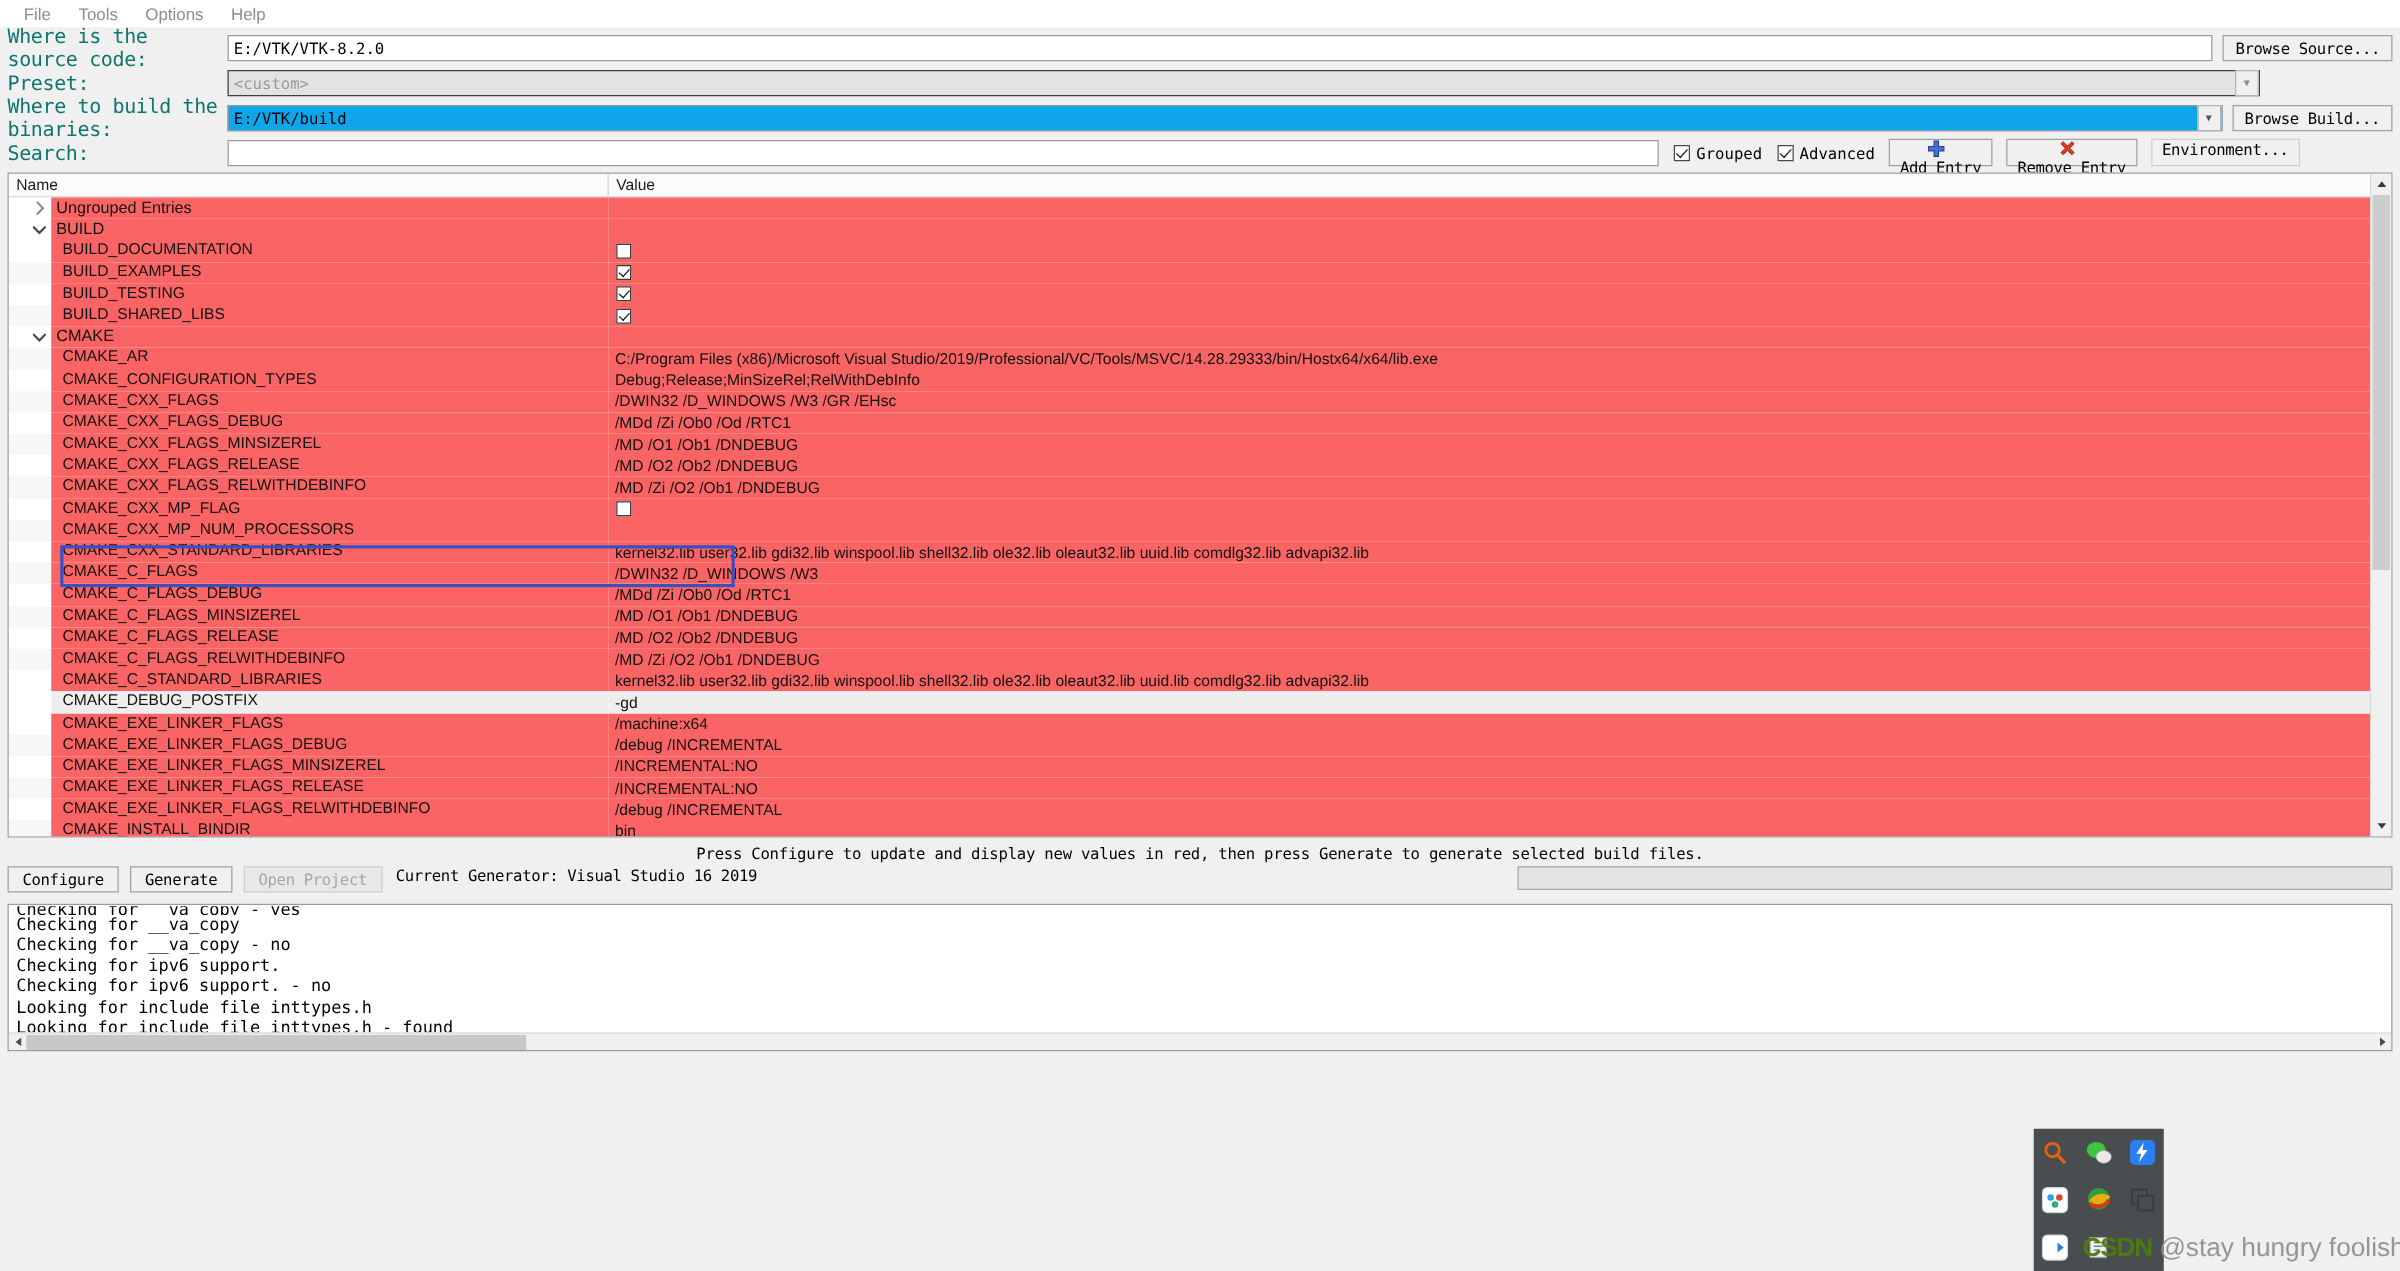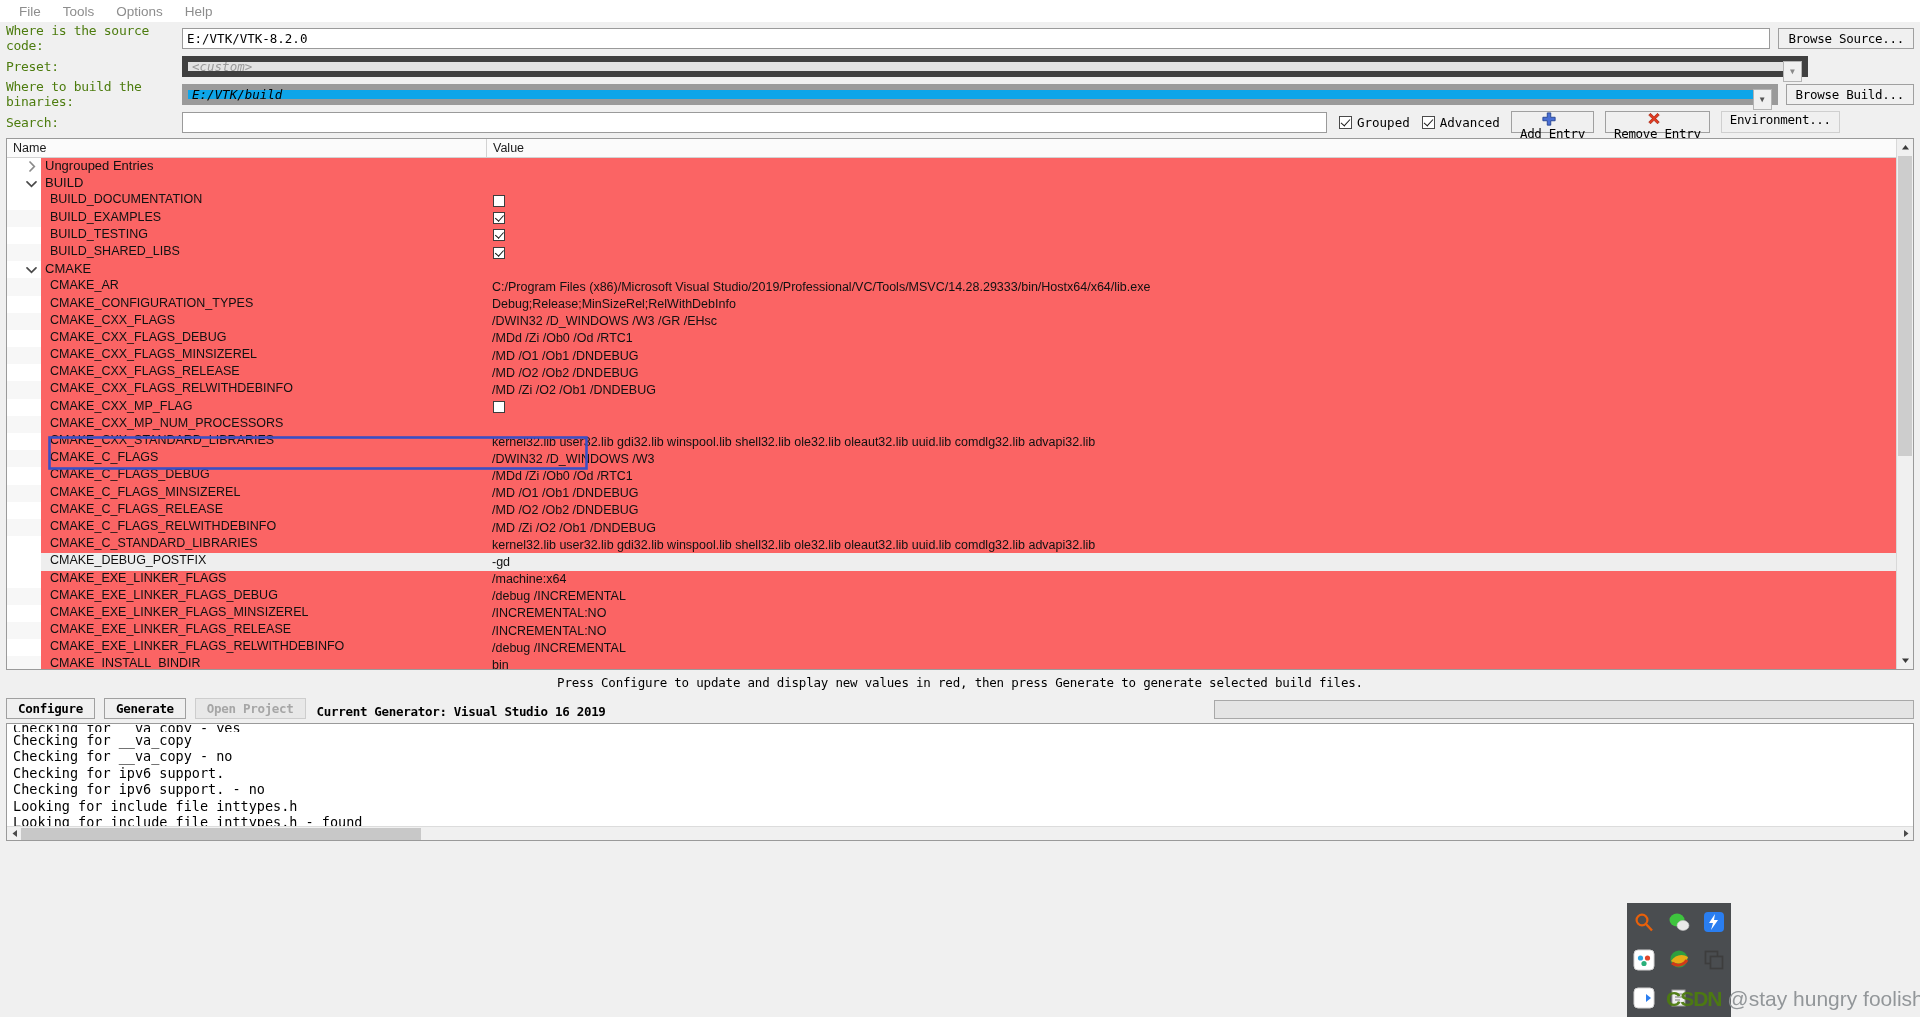--- a/index.html
+++ b/index.html
@@ -12,30 +12,30 @@
     overflow:hidden; position:relative;
   }
 
   
   #menubar { height:22px; background:#ffffff; display:flex; align-items:center; padding-left:8px; }
   #menubar .mi { font-family:"Liberation Sans", sans-serif; font-size:13.5px; color:#8d8d8d; padding:2px 11px; cursor:default; }
 
   
   #topform { padding:5px 6px 0 6px; background:#f0f0f0; }
   .frow { display:flex; align-items:center; height:22px; margin-bottom:6px; }
-  .flabel { font-family:"DejaVu Sans Mono", monospace; font-size:13px; width:176px; flex:none; color:#4d7c0f; letter-spacing:-0.3px;}
+  .flabel { font-family:"DejaVu Sans Mono", monospace; font-size:16px; width:176px; flex:none; color:#0f766e; letter-spacing:-0.3px;}
   .ftext {
     flex:1; height:21px; background:#fff; border:1px solid #9a9a9a;
     font-family:"DejaVu Sans Mono", monospace; font-size:12.5px;
     padding:0 4px; line-height:19px; color:#000; outline:none;
   }
   .fcombo {
-    flex:1; height:21px; background:#e3e3e3; border:6px solid #404040;
+    flex:1; height:21px; background:#e3e3e3; border:1px solid #404040;
     font-family:"DejaVu Sans Mono", monospace; font-size:12.5px;
-    padding:0 4px; line-height:19px; color:#9a9a9a; position:relative; display:flex; align-items:center;font-style:italic;
+    padding:0 4px; line-height:19px; color:#9a9a9a; position:relative; display:flex; align-items:center;
   }
   .fcombo.editable { background:#0ea5e9; color:#000; border-color:#9a9a9a; }
   .combo-arrow {
     position:absolute; right:0; top:-1px; width:19px; height:21px;
     background:#f0f0f0; border:1px solid #b4b4b4; display:flex; align-items:center; justify-content:center;
     font-size:8px; color:#8a8a8a;
   }
   .fcombo.editable .combo-arrow { color:#555; }
   .browse-btn {
     margin-left:8px; height:21px; min-width:98px; padding:0 9px;
@@ -93,21 +93,21 @@
   }
 
   
   .vsb { width:17px; flex:none; background:#f0f0f0; border-left:1px solid #d8d8d8; display:flex; flex-direction:column; }
   .sb-arrow { height:17px; display:flex; align-items:center; justify-content:center; color:#3a3a3a; cursor:pointer; flex:none;}
   .sb-track { flex:1; position:relative; }
   .sb-thumb { position:absolute; left:1px; right:1px; background:#cdcdcd; cursor:pointer; }
 
   
   #statusline { text-align:center; font-family:"DejaVu Sans Mono", monospace; font-size:12.5px; padding:5px 0 3px 0; color:#000; letter-spacing:-0.2px;}
-  #actions { display:flex; align-items:flex-end; padding:0 6px; height:26px;font-weight:bold; }
+  #actions { display:flex; align-items:flex-start; padding:0 6px; height:26px; }
   .abtn {
     height:21px; padding:0 11px; margin-right:9px; background:#f0f0f0; border:1px solid #a0a0a0;
     font-family:"DejaVu Sans Mono", monospace; font-size:12.5px; color:#000;
     display:flex; align-items:center; cursor:pointer; letter-spacing:-0.3px;
   }
   .abtn.disabled { color:#a6a6a6; background:#e8e8e8; border-color:#cdcdcd; cursor:default; }
   #genlabel { font-family:"DejaVu Sans Mono", monospace; font-size:12.5px; margin-left:2px; letter-spacing:-0.3px;}
   #progress { margin-left:auto; width:700px; height:19px; background:#e4e4e4; border:1px solid #a8a8a8; }
 
   

